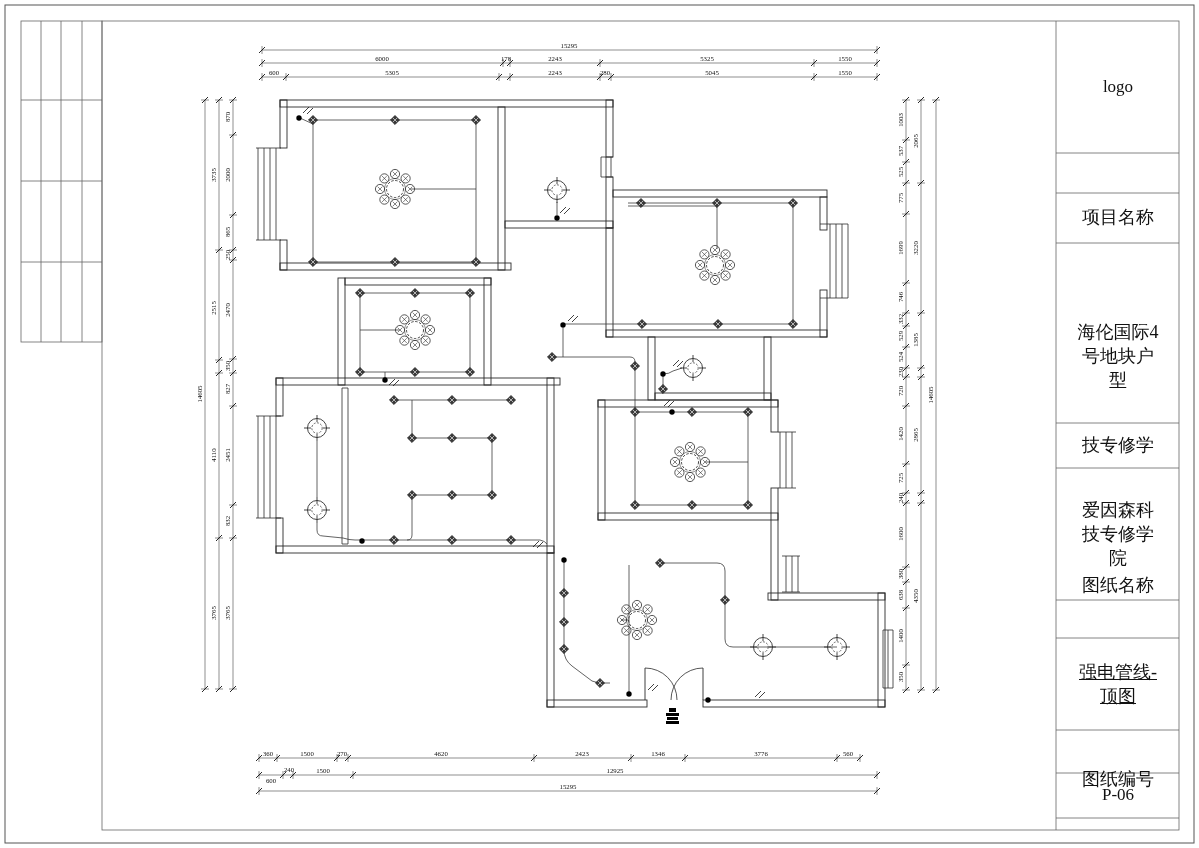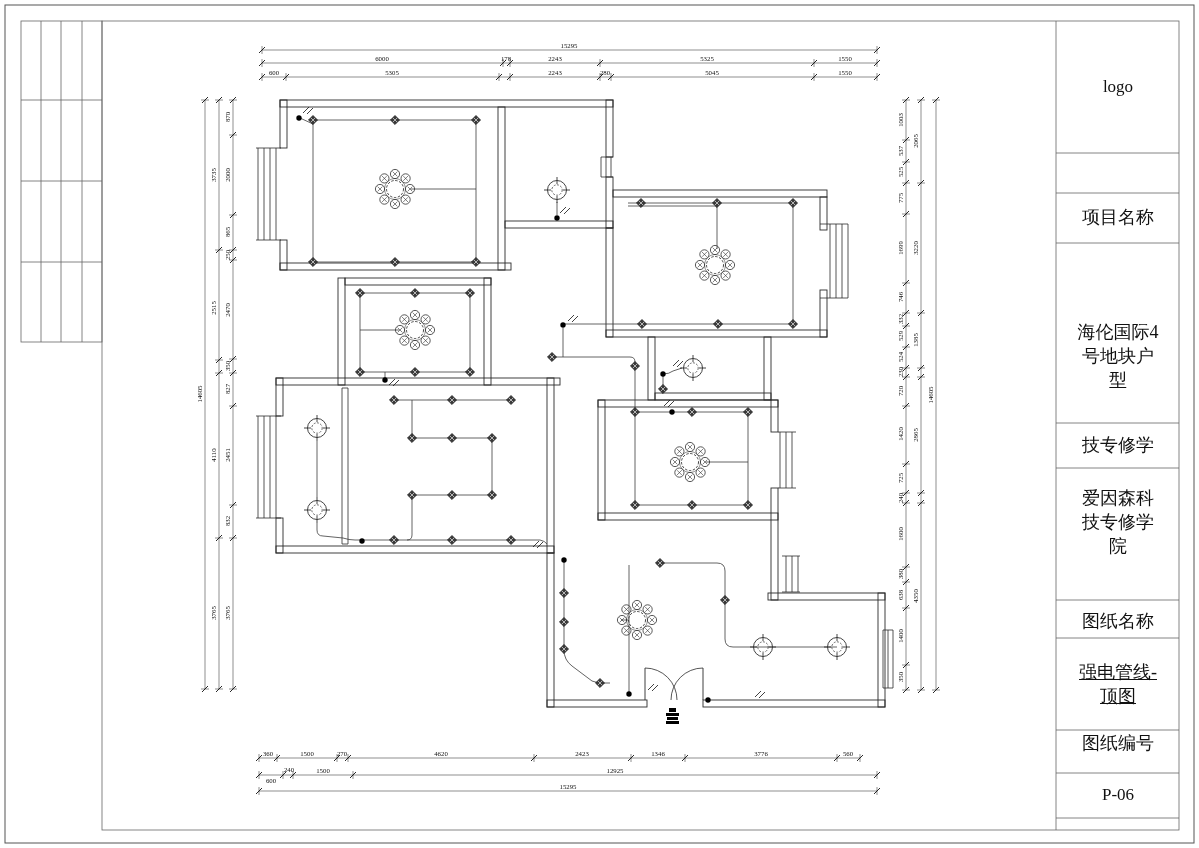--- a/index.html
+++ b/index.html
@@ -490,21 +490,21 @@
         <text x="933" y="395" text-anchor="middle" class="dimtext" transform="rotate(-90 933 395)">14605</text>
       </g>
 </svg>
 
 <div class="tcell" style="top:21px;height:132px;font-size:17px;">logo</div>
 <div class="tcell" style="top:193px;height:48px;font-size:18px;">项目名称</div>
 <div class="tcell" style="top:243px;height:226px;font-size:18px;">海伦国际4
 号地块户
 型</div>
 <div class="tcell" style="top:423px;height:45px;font-size:18px;">技专修学</div>
-<div class="tcell" style="top:456px;height:132px;font-size:18px;">爱因森科
+<div class="tcell" style="top:468px;height:132px;font-size:18px;">爱因森科
 技专修学
 院</div>
-<div class="tcell" style="top:604px;height:34px;font-size:18px;">图纸名称</div>
+<div class="tcell" style="top:568px;height:34px;font-size:18px;">图纸名称</div>
 <div class="tcell" style="top:638px;height:92px;font-size:18px;text-decoration:underline;">强电管线-
 顶图</div>
-<div class="tcell" style="top:730px;height:26px;font-size:18px;">图纸编号</div>
+<div class="tcell" style="top:766px;height:26px;font-size:18px;">图纸编号</div>
 <div class="tcell" style="top:773px;height:45px;font-size:17px;font-family:Liberation Serif, serif;">P-06</div>
 </div>
 
 </body></html>

